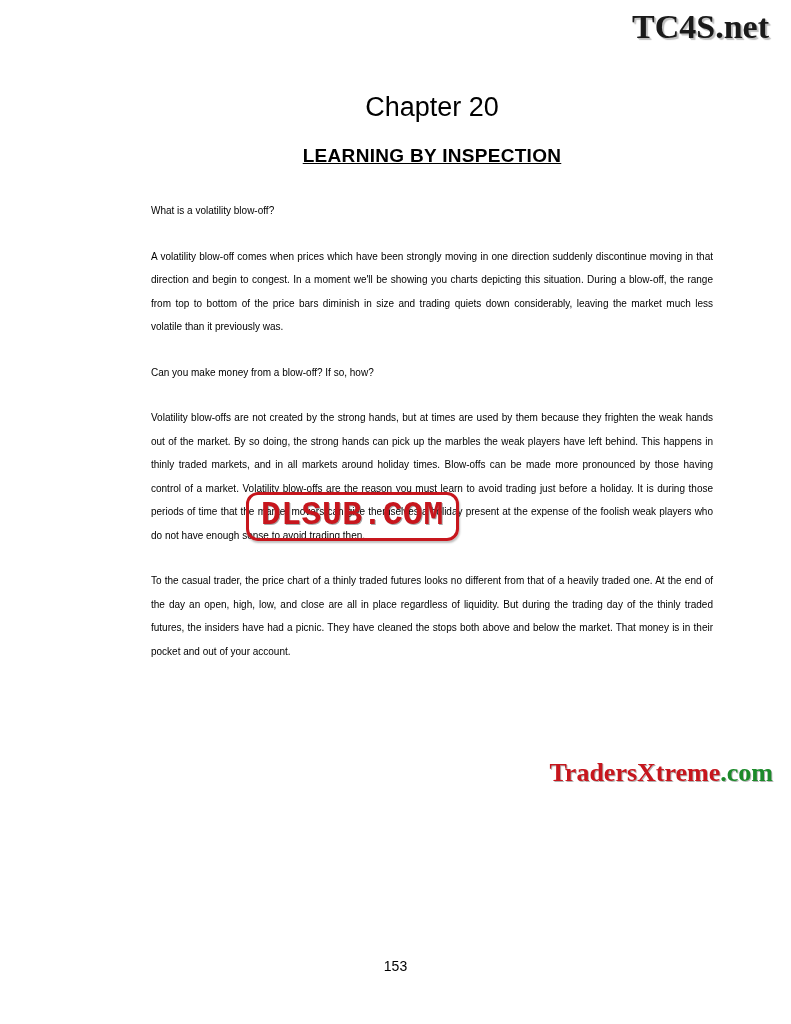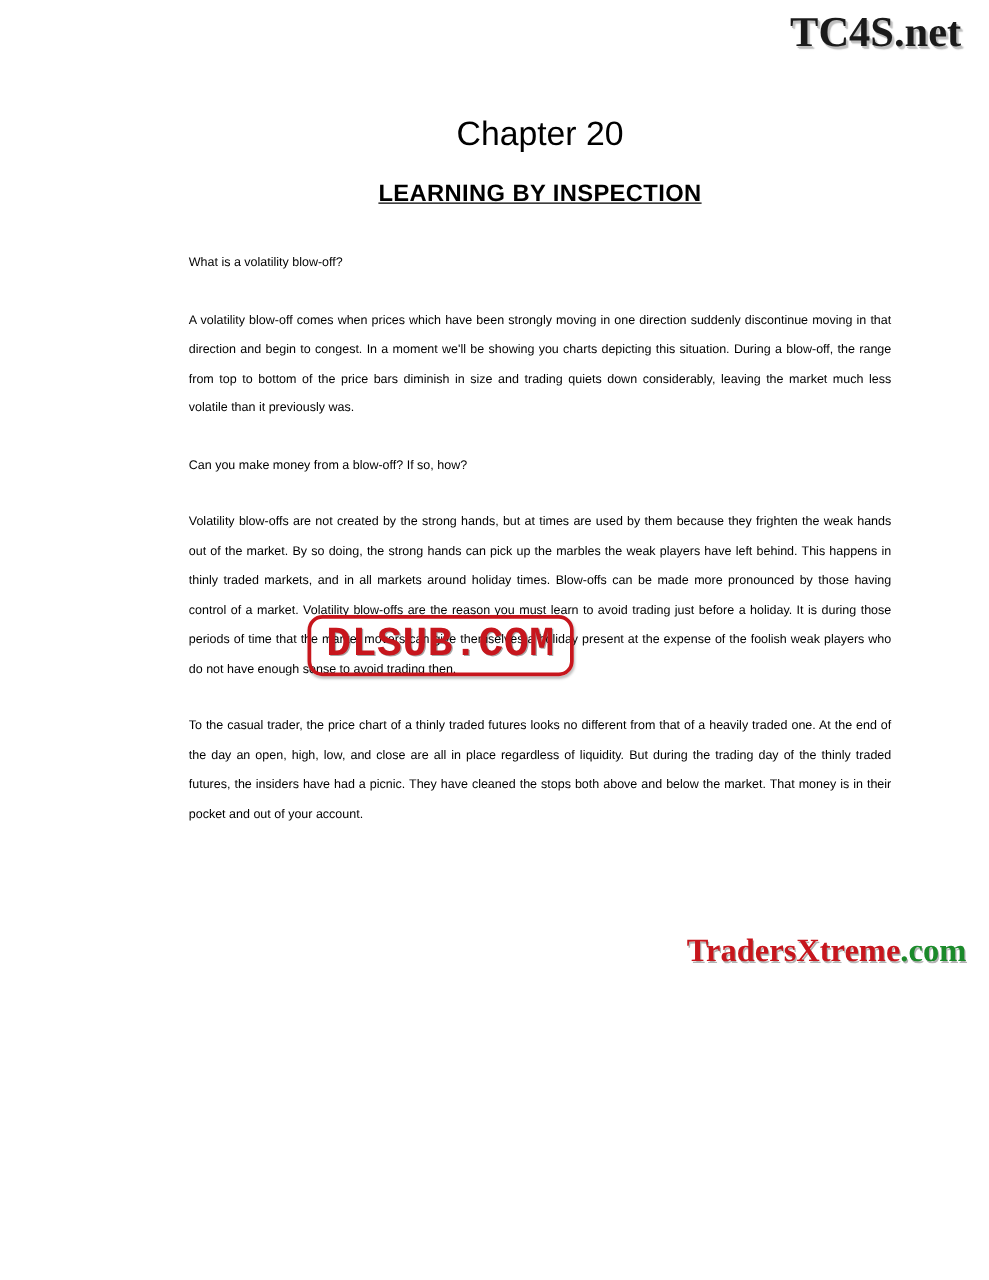--- a/index.html
+++ b/index.html
@@ -96,21 +96,21 @@
     left: 0;
     right: 0;
     top: 958px;
     text-align: center;
     font-size: 14px;
   }
 
   .bottom-watermark {
     position: absolute;
     right: 18px;
-    bottom: 20px;
+    bottom: 8px;
     font-family: "Liberation Serif", serif;
     font-weight: bold;
     font-size: 26px;
     color: #c7161d;
     text-shadow: 1px 1px 0 rgba(0,0,0,0.3);
     white-space: nowrap;
   }
   .bottom-watermark .dotcom { color: #1b8a2a; }
 </style>
 </head>
@@ -129,18 +129,19 @@
     <p class="body-text">What  is a volatility blow-off?</p>
     <p class="body-text">A volatility blow-off comes when prices which have been strongly moving in one direction suddenly discontinue moving in that direction and begin to congest.  In a moment we'll be showing you charts depicting this situation.  During a blow-off, the range from top to bottom of the price bars diminish in size and trading quiets down considerably, leaving the market much less volatile than it previously was.</p>
     <p class="body-text">Can you make money from a blow-off?  If so, how?</p>
     <p class="body-text">Volatility blow-offs are not created by the strong hands, but at times are used by them because they frighten the weak hands out of the market.   By so doing, the strong hands can pick up the marbles the weak players have left behind.  This happens in thinly traded markets, and in all markets around holiday times.  Blow-offs can be made more pronounced by those having control of a market. Volatility blow-offs are the reason you must learn to avoid trading just before a holiday.   It is during those periods of time that the market movers can give themselves a holiday present at the expense of the foolish weak players who do not have enough sense to avoid trading then.</p>
     <p class="body-text last">To the casual trader, the price chart of a thinly traded futures looks no different from that of a heavily traded one.  At the end of the day an open, high, low, and close are all in place regardless of liquidity.  But during the trading day of the thinly traded futures, the insiders have had a picnic.  They have cleaned the stops both above and below the market.  That money is in their pocket and out of your account.</p>
 
   </div>
 
   <div class="stamp-watermark">DLSUB.COM</div>
 
+  <div class="page-number">153</div>
 
   <div class="bottom-watermark">
     <span>TradersXtreme</span><span class="dotcom">.com</span>
   </div>
 
 </div>
 
 </body></html>

